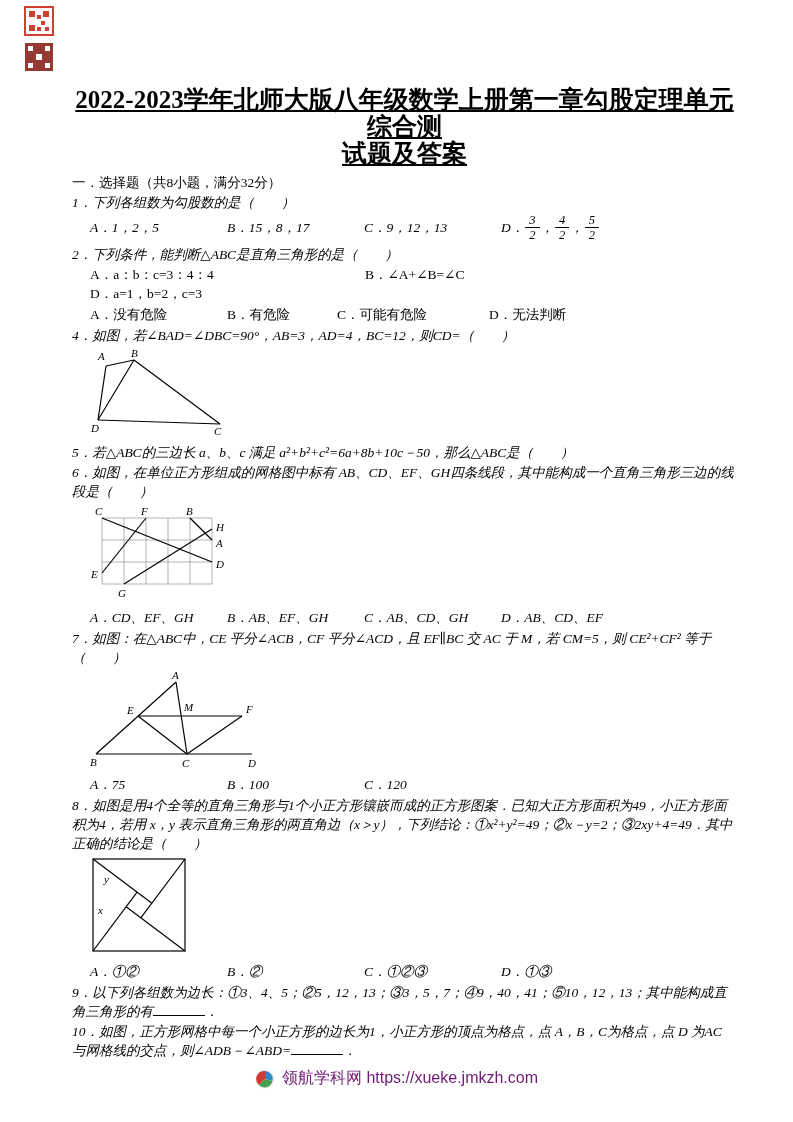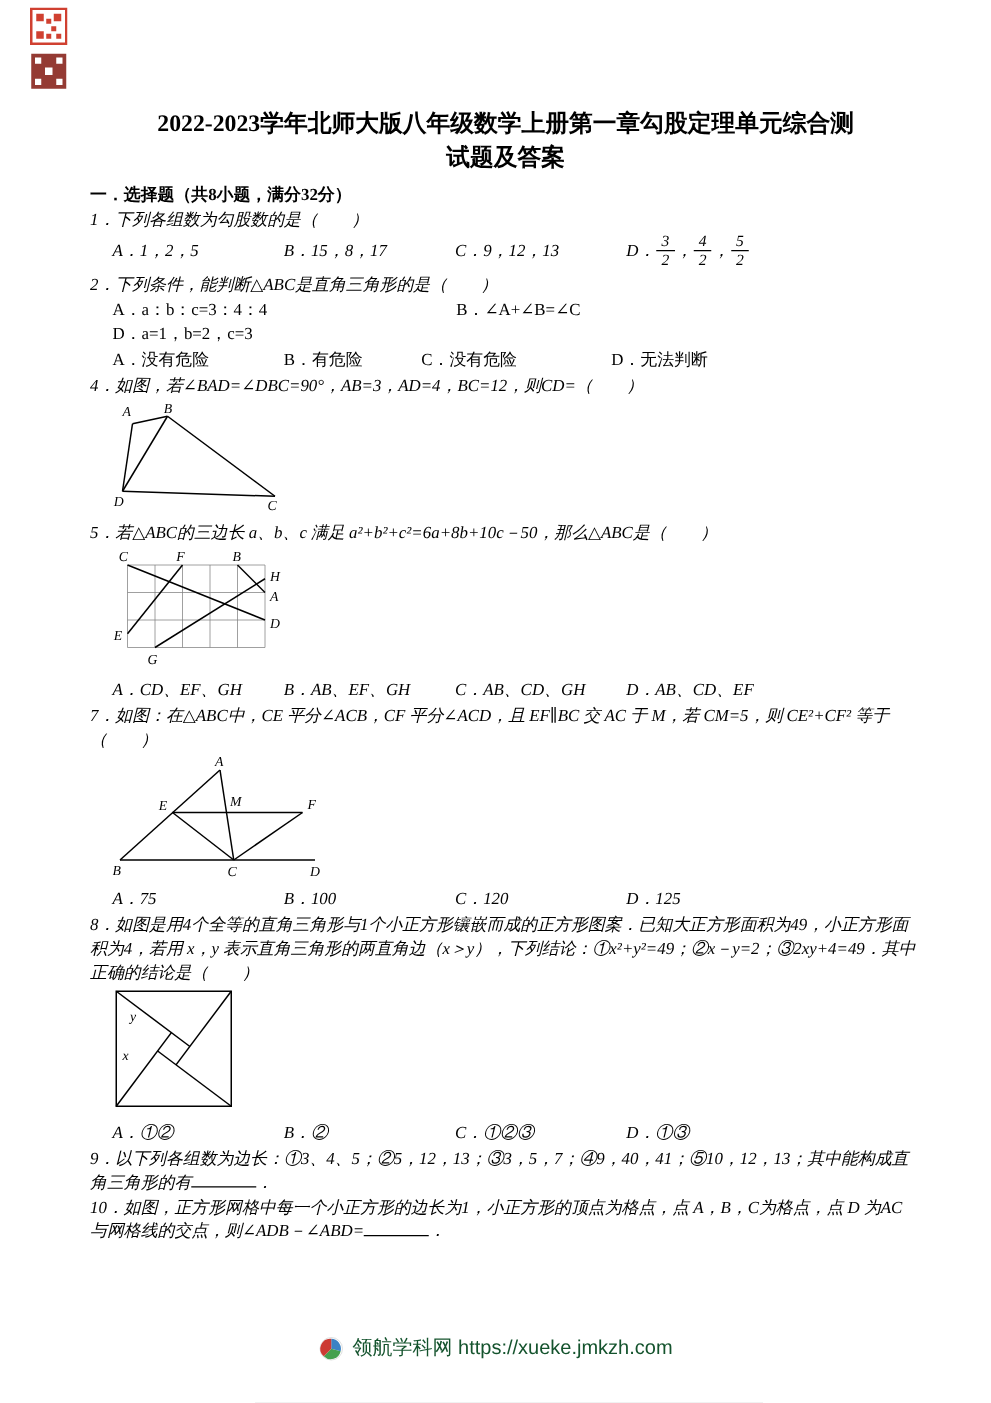--- a/index.html
+++ b/index.html
@@ -1,39 +1,39 @@
 <!DOCTYPE html>
 <html><head>
 <meta charset="utf-8">
 <style>
   html,body{margin:0;padding:0;background:#e8e8e8;}
   .page{position:relative;width:793px;height:1122px;background:#ffffff;margin:0 auto;
         font-family:"Liberation Serif","DejaVu Serif",serif;color:#000;overflow:hidden;}
   .content{position:absolute;left:72px;right:56px;top:86px;font-size:13.5px;line-height:19px;}
-  .title{font-weight:bold;font-size:19px;line-height:27px;text-align:center;margin-bottom:6px;}
-  .sec{font-weight:bold;margin:2px 0 1px;}
+  .title{font-weight:bold;font-size:25px;line-height:27px;text-align:center;margin-bottom:6px;text-decoration:underline;}
+  .sec{font-weight:normal;margin:2px 0 1px;}
   .q{margin:1px 0;font-style:italic;}
   .opts{display:grid;padding-left:18px;margin:1px 0 2px;align-items:center;}
   .g4{grid-template-columns:137px 137px 137px 1fr;font-style:italic;}
   .g4c{grid-template-columns:137px 110px 152px 1fr;}
   .g2{grid-template-columns:275px 1fr;}
   .fig{margin:3px 0 2px 18px;}
   svg text{font-family:"Liberation Serif","DejaVu Serif",serif;font-style:italic;font-size:11px;fill:#000;}
   .ln{stroke:#000;stroke-width:1.2;fill:none;}
   .gridln{stroke:#808080;stroke-width:0.6;fill:none;}
   .blank{display:inline-block;width:52px;height:13px;border-bottom:1px solid #000;vertical-align:baseline;}
   .d-opt{display:flex;align-items:center;}
   .frac{display:inline-block;text-align:center;vertical-align:-9px;margin:0 1px;font-size:12.5px;line-height:1.15;}
   .frac .fn{display:block;border-bottom:1px solid #000;padding:0 4px;}
   .frac .fd{display:block;}
   .stamp{position:absolute;width:30px;height:30px;}
   .stamp1{left:24px;top:6px;}
   .stamp2{left:24px;top:42px;}
   .footer{position:absolute;top:1068px;left:0;right:0;display:flex;justify-content:center;
-          align-items:center;gap:7px;color:#14532d;font-size:16px;
+          align-items:center;gap:7px;color:#701a75;font-size:16px;
           font-family:"Liberation Sans","DejaVu Sans",sans-serif;}
 </style>
 </head>
 <body>
 
 <div class="page">
 
   <svg class="stamp stamp1" viewBox="0 0 30 30">
     <rect x="1" y="1" width="28" height="28" fill="#ffffff" stroke="#d04030" stroke-width="2"></rect>
     <g fill="#d04030">
@@ -93,21 +93,21 @@
     <div class="q">2．下列条件，能判断△ABC是直角三角形的是（　　）</div>
     <div class="opts g2">
       <span>A．a：b：c=3：4：4</span>
       <span>B．∠A+∠B=∠C</span>
       <span>D．a=1，b=2，c=3</span>
     </div>
 
     <div class="opts g4c">
       <span>A．没有危险</span>
       <span>B．有危险</span>
-      <span>C．没有危险</span>
+      <span>C．可能有危险</span>
       <span>D．无法判断</span>
     </div>
 
     <div class="q">4．如图，若∠BAD=∠DBC=90°，AB=3，AD=4，BC=12，则CD=（　　）</div>
     <div class="fig">
       <svg width="140" height="88" viewBox="0 0 140 88">
         <g class="ln">
           <line x1="16" y1="18" x2="44" y2="12"></line>
           <line x1="16" y1="18" x2="8" y2="72"></line>
           <line x1="44" y1="12" x2="8" y2="72"></line>
@@ -116,20 +116,21 @@
         </g>
         <text x="8" y="12">A</text>
         <text x="41" y="9">B</text>
         <text x="1" y="84">D</text>
         <text x="124" y="87">C</text>
       </svg>
     </div>
 
     <div class="q">5．若△ABC的三边长 a、b、c 满足 a²+b²+c²=6a+8b+10c－50，那么△ABC是（　　）</div>
 
+    <div class="q">6．如图，在单位正方形组成的网格图中标有 AB、CD、EF、GH四条线段，其中能构成一个直角三角形三边的线段是（　　）</div>
     <div class="fig">
       <svg width="155" height="97" viewBox="0 0 155 97">
         <g class="gridln">
           <line x1="12" y1="14" x2="12" y2="80"></line>
             <line x1="34" y1="14" x2="34" y2="80"></line>
           <line x1="56" y1="14" x2="56" y2="80"></line>
             <line x1="78" y1="14" x2="78" y2="80"></line>
           <line x1="100" y1="14" x2="100" y2="80"></line>
             <line x1="122" y1="14" x2="122" y2="80"></line>
           <line x1="12" y1="14" x2="122" y2="14"></line>
@@ -177,21 +178,20 @@
         <text x="156" y="43">F</text>
         <text x="0" y="96">B</text>
         <text x="92" y="97">C</text>
         <text x="158" y="97">D</text>
       </svg>
     </div>
     <div class="opts g4">
       <span>A．75</span>
       <span>B．100</span>
       <span>C．120</span>
-      <span>D．125</span>
     </div>
 
     <div class="q">8．如图是用4个全等的直角三角形与1个小正方形镶嵌而成的正方形图案．已知大正方形面积为49，小正方形面积为4，若用 x，y 表示直角三角形的两直角边（x＞y），下列结论：①x²+y²=49；②x－y=2；③2xy+4=49．其中正确的结论是（　　）</div>
     <div class="fig">
       <svg width="100" height="99" viewBox="0 0 100 99">
         <rect class="ln" x="3" y="3" width="92" height="92"></rect>
         <g class="ln">
           <line x1="3" y1="3" x2="61.9" y2="47.2"></line>
           <line x1="95" y1="3" x2="50.8" y2="61.9"></line>
           <line x1="95" y1="95" x2="36.1" y2="50.8"></line>

